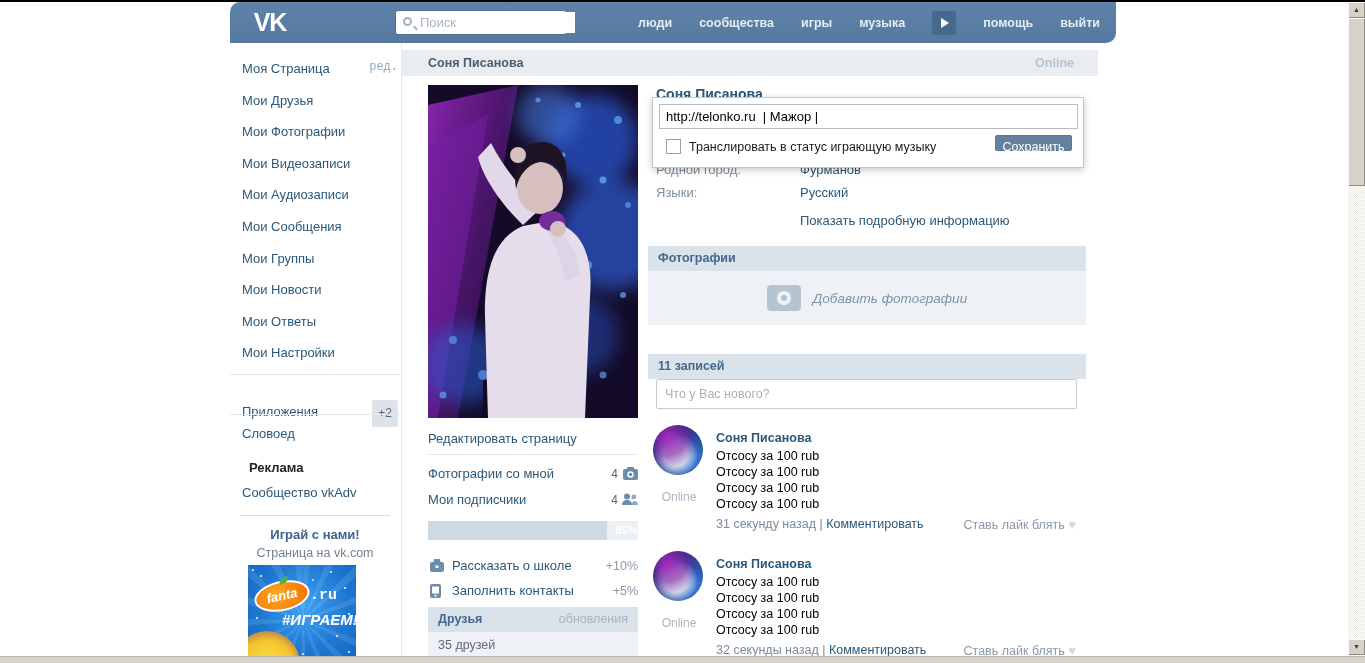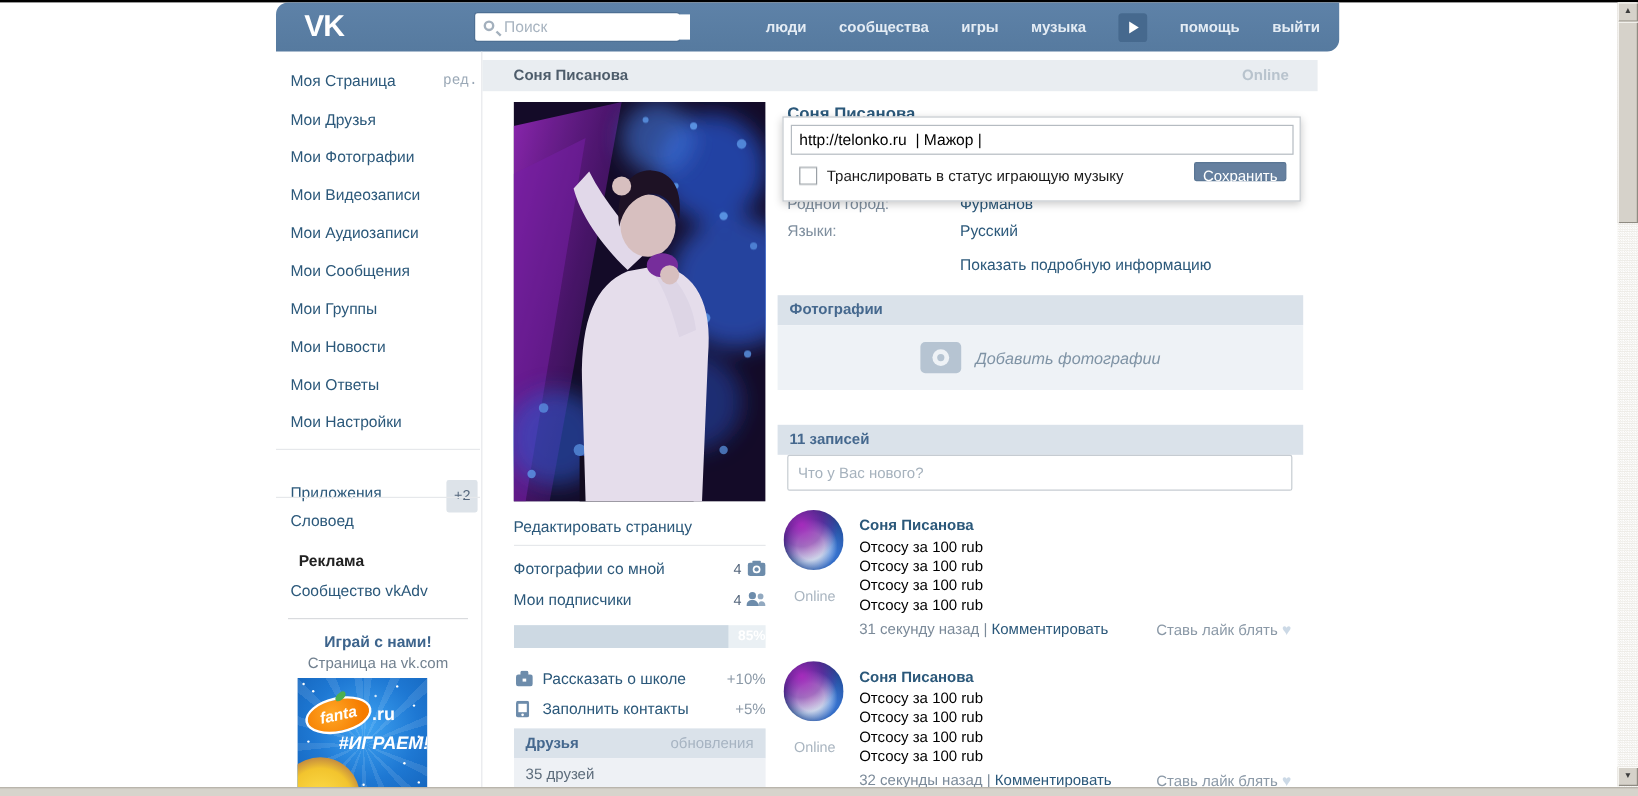--- a/index.html
+++ b/index.html
@@ -59,21 +59,21 @@
     box-shadow: 8px 6px 0 #fff, 78px 2px 0 #fff, 92px 18px 0 #fff, 60px 10px 0 rgba(255,255,255,.8),
       96px 44px 0 #fff, 84px 66px 0 #fff, 20px 20px 0 rgba(255,255,255,.9), 4px 48px 0 #fff,
       14px 72px 0 #fff, 50px 84px 0 #fff, 70px 88px 0 rgba(255,255,255,.8), 96px 82px 0 #fff; }
   #fanta-logo { position:absolute; left:6px; top:16px; width:56px; height:30px;
     background:radial-gradient(circle at 40% 40%, #ffa726, #f57c00 75%); border:2px solid #fff;
     border-radius:50%; transform:rotate(-12deg); }
   #fanta-logo span { position:absolute; left:0; top:5px; width:100%; text-align:center; color:#fff;
     font-size:13px; font-weight:bold; font-style:italic; }
   #fanta-leaf { position:absolute; left:26px; top:-5px; width:10px; height:6px; background:#4caf50;
     border-radius:60% 40% 60% 40%; transform:rotate(-20deg); }
-  #fanta-ru { position:absolute; left:62px; top:22px; color:#fff; font-size:15px; font-weight:bold; }
+  #fanta-ru { position:absolute; left:62px; top:22px; color:#fff; font-size:15px; font-weight:bold;font-family:Liberation Mono, monospace; }
   #fanta-tag { position:absolute; left:34px; top:46px; color:#fff; font-size:15px; font-weight:bold;
     font-style:italic; }
   #cookie { position:absolute; left:-14px; top:66px; width:66px; height:66px; border-radius:50%;
     background:radial-gradient(circle at 50% 55%, #ffe14d 0%, #f2c42e 55%, #c8913f 72%, #a9742e 100%); }
 
   
   #titlestrip { left:402px; top:50px; width:696px; height:26px; background:#e9edf1; }
   #page-name { position:absolute; left:26px; top:6px; color:#4e5d6b; font-size:12.5px; font-weight:bold; }
   #online-badge { position:absolute; right:24px; top:6px; color:#b8c3cd; font-size:12.5px; font-weight:bold; }
 

